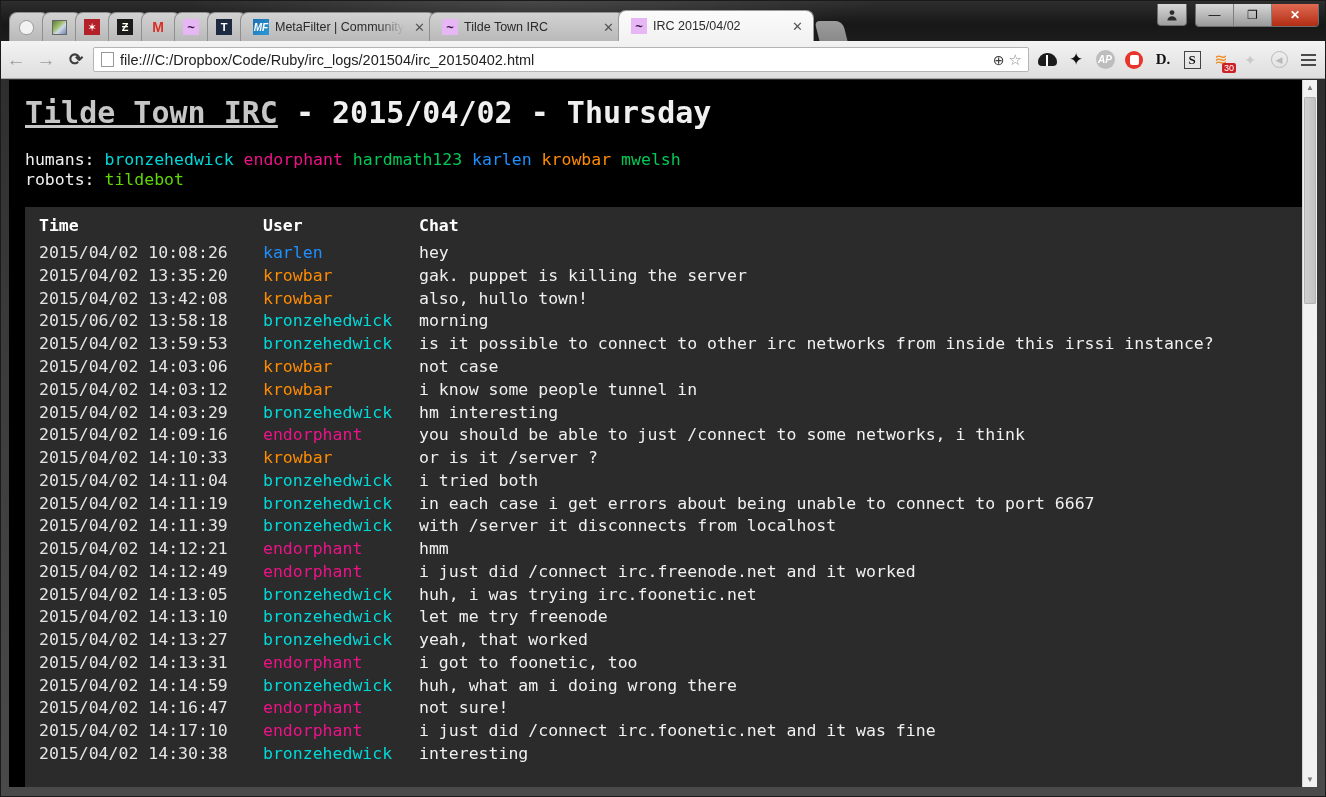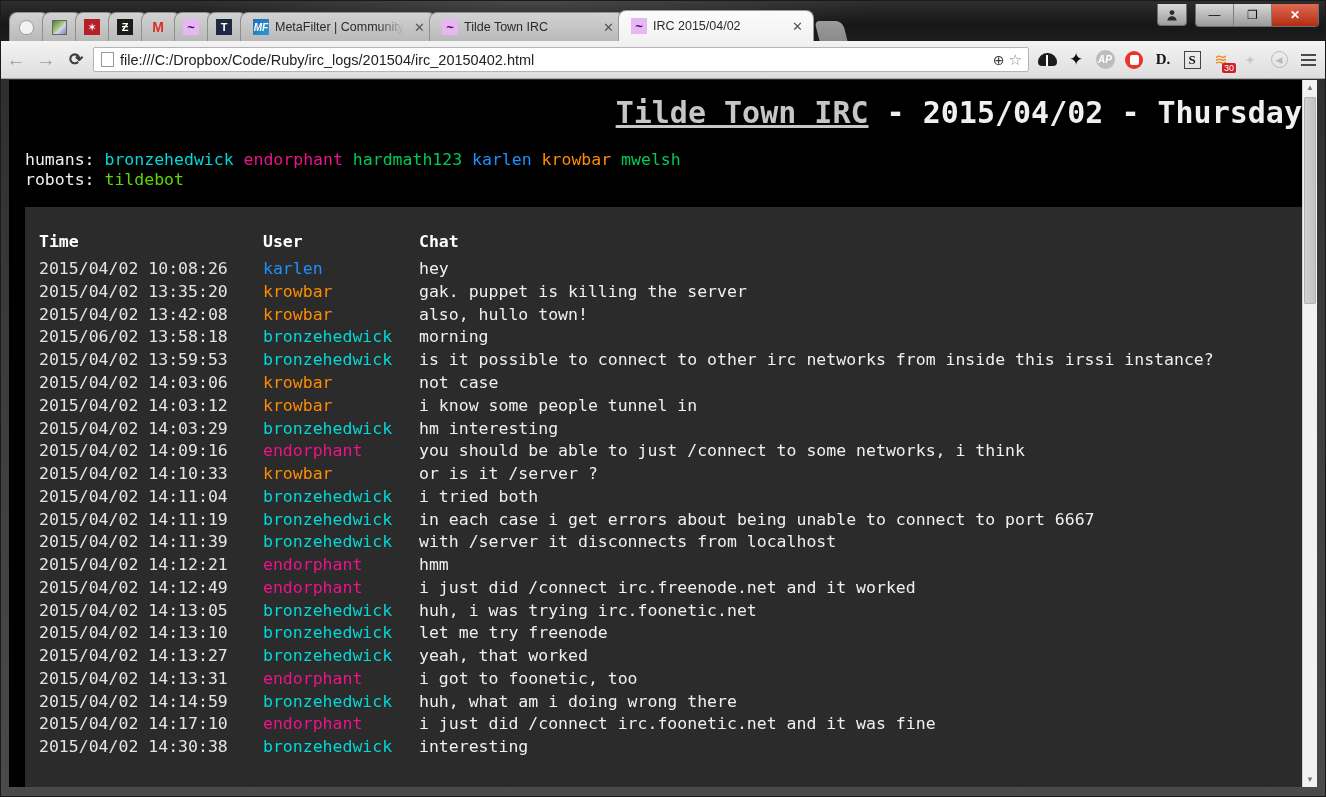--- a/index.html
+++ b/index.html
@@ -127,28 +127,28 @@
   .page {
     position:absolute; left:0; top:0; right:15px; bottom:0;
     background:#000; color:#eaeaea;
     font-family:"DejaVu Sans Mono", monospace;
     padding:14px 0 0 16px; overflow:hidden;
   }
   h1.page-title {
     margin:0 0 0 0; padding:0;
     font-family:"DejaVu Sans Mono", monospace;
     font-size:30px; font-weight:bold; letter-spacing:0px; color:#f0f0f0;
-    line-height:1.25; white-space:nowrap;text-align:right;
+    line-height:1.25; white-space:nowrap;
   }
   h1.page-title .lnk { color:#c6c6c6; text-decoration:underline; }
   .nicklist { margin-top:18px; font-size:16.5px; line-height:1.27; }
   .nicklist .lbl { color:#f0f0f0; }
   .nick { }
 
-  .logwrap { margin-top:16px; background:#2b2b2b; padding:24px 0 0 14px; height:580px; }
+  .logwrap { margin-top:16px; background:#2b2b2b; padding:8px 0 0 14px; height:580px; }
   table.log { border-collapse:collapse; font-size:16.5px; line-height:1.38; }
   table.log th {
     text-align:left; font-weight:bold; color:#ffffff; padding:0 0 4px 0;
     font-family:"DejaVu Sans Mono", monospace;
   }
   table.log th.c-time{ width:224px; }
   table.log th.c-user{ width:156px; }
   table.log td {
     padding:0; white-space:nowrap; vertical-align:top;
     font-family:"DejaVu Sans Mono", monospace;
@@ -427,20 +427,25 @@
                 <td class="c-time">2015/04/02 14:13:31</td>
                 <td class="c-user" style="color: rgb(238, 18, 137);">endorphant</td>
                 <td class="c-chat">i got to foonetic, too</td>
               </tr>
               <tr>
                 <td class="c-time">2015/04/02 14:14:59</td>
                 <td class="c-user" style="color: rgb(0, 217, 217);">bronzehedwick</td>
                 <td class="c-chat">huh, what am i doing wrong there</td>
               </tr>
               <tr>
+                <td class="c-time">2015/04/02 14:16:47</td>
+                <td class="c-user" style="color: rgb(238, 18, 137);">endorphant</td>
+                <td class="c-chat">not sure!</td>
+              </tr>
+              <tr>
                 <td class="c-time">2015/04/02 14:17:10</td>
                 <td class="c-user" style="color: rgb(238, 18, 137);">endorphant</td>
                 <td class="c-chat">i just did /connect irc.foonetic.net and it was fine</td>
               </tr>
               <tr>
                 <td class="c-time">2015/04/02 14:30:38</td>
                 <td class="c-user" style="color: rgb(0, 217, 217);">bronzehedwick</td>
                 <td class="c-chat">interesting</td>
               </tr>
             </tbody>

